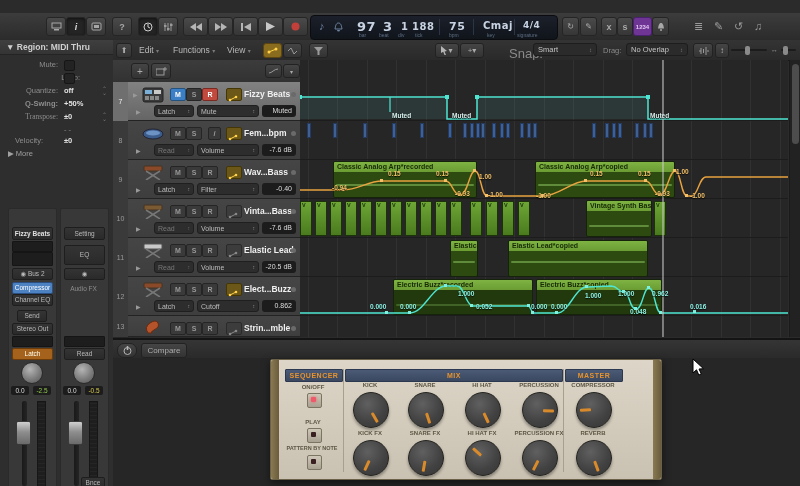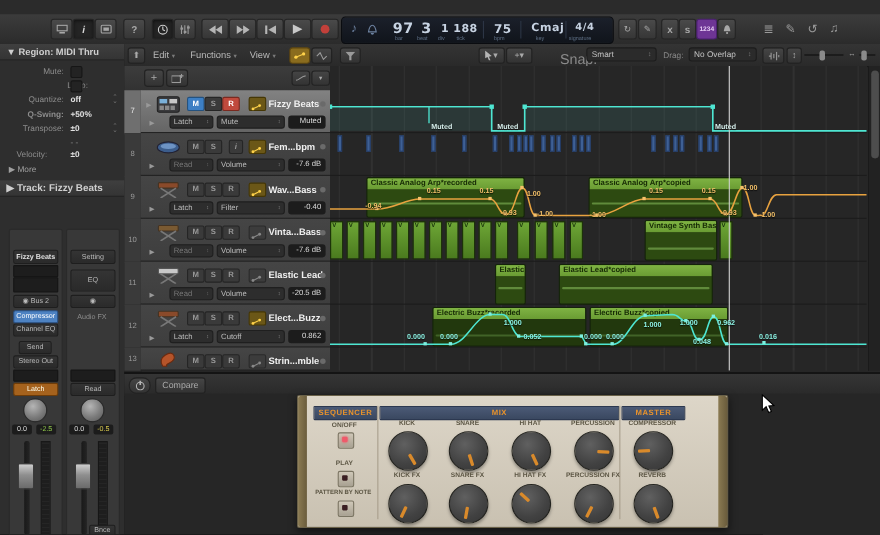--- a/index.html
+++ b/index.html
@@ -225,28 +225,27 @@
     <div class="abs ihdr" style="top:0;">▼ <span>Region: MIDI Thru</span></div>
     <span class="abs ilab" style="top:20px;left:0;">Mute:</span>
     <div class="abs chk" style="top:20px;"></div>
     <span class="abs ilab" style="top:33px;left:0;margin-left:22px;">Loop:</span>
     <div class="abs chk" style="top:33px;"></div>
     <span class="abs ilab" style="top:46px;left:0;">Quantize:</span>
     <span class="abs ival" style="top:46px;">off</span>
     <span class="abs stepper" style="top:47px;">⌃<br>⌄</span>
     <span class="abs ilab" style="top:59px;left:0;font-weight:bold;">Q-Swing:</span>
     <span class="abs ival" style="top:59px;">+50%</span>
-    <span class="abs ilab" style="top:72px;left:0;">Transpose:</span>
+    <span class="abs ilab" style="top:72px;left:0;font-family:Liberation Serif, serif;">Transpose:</span>
     <span class="abs ival" style="top:72px;">±0</span>
     <span class="abs stepper" style="top:73px;">⌃<br>⌄</span>
     <span class="abs ival" style="top:85px;color:#6a6a6a;">- -</span>
     <span class="abs ilab" style="top:96px;left:0;text-align:center;">Velocity:</span>
     <span class="abs ival" style="top:96px;">±0</span>
     <span class="abs" style="top:109px;left:8px;font-size:7.5px;color:#a0a0a0;">▶ <span>More</span></span>
-    <div class="abs ihdr" style="top:124px;font-size:9px;">▶ <span>Track: Fizzy Beats</span></div>
 
     <div class="abs strip" style="left:8px;">
       <div class="abs sbtn" style="top:18px;height:11px;line-height:11px;color:#e0e0e0;font-weight:bold;">Fizzy Beats</div>
       <div class="abs slot" style="top:32px;"></div>
       <div class="abs slot" style="top:43px;height:12px;"></div>
       <div class="abs sbtn" style="top:59px;">◉ <span>Bus 2</span></div>
       <div class="abs sbtn" style="top:73px;background:#4d82c2;color:#fff;border-color:#2a4f80;">Compressor</div>
       <div class="abs sbtn" style="top:85px;">Channel EQ</div>
       <div class="abs sbtn" style="top:101px;width:28px;left:8px;">Send</div>
       <div class="abs sbtn" style="top:114px;">Stereo Out</div>

